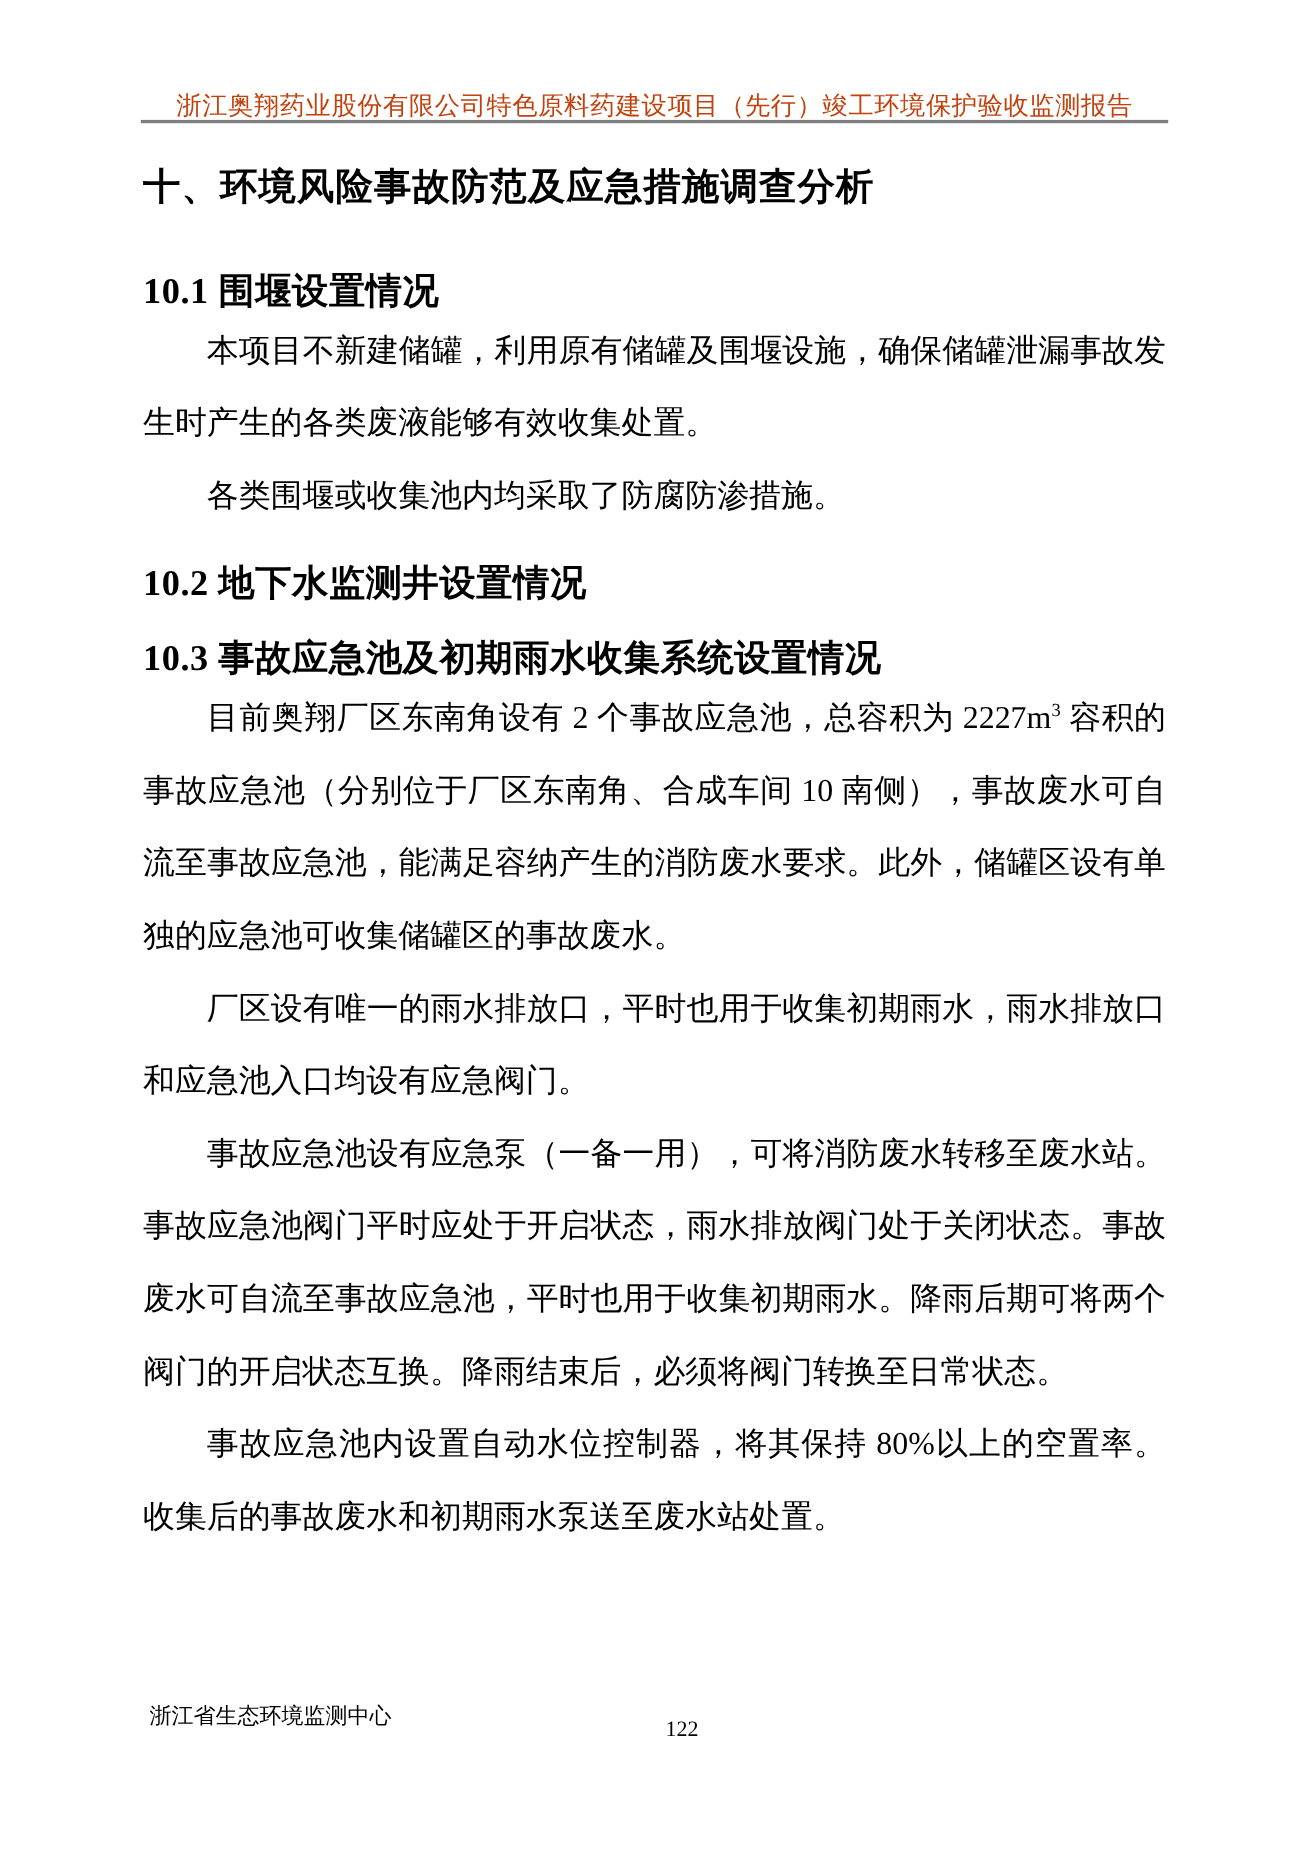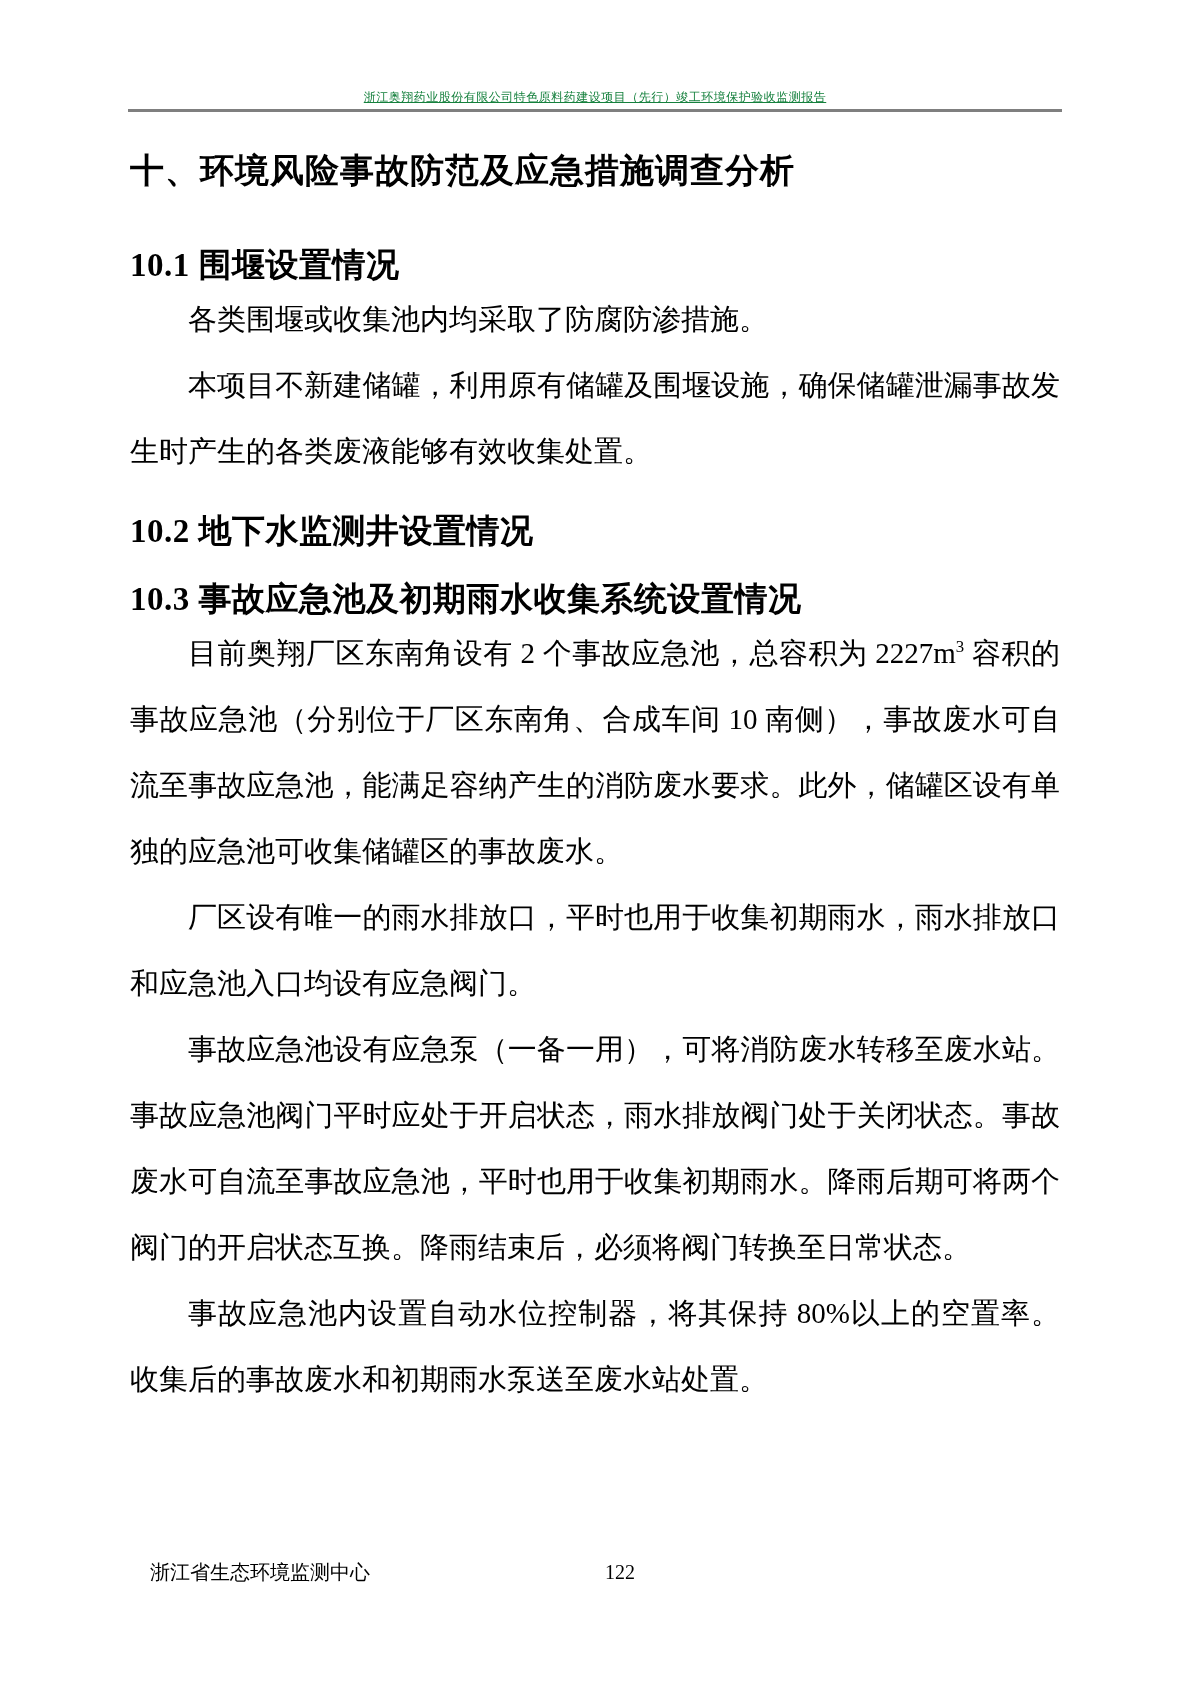--- a/index.html
+++ b/index.html
@@ -16,25 +16,24 @@
     color: #000000;
     font-family: "Liberation Serif", "DejaVu Serif", serif;
     overflow: hidden;
     box-sizing: border-box;
   }
   .doc-header {
     padding-top: 87px;
   }
   .doc-header-text {
     text-align: center;
-    font-size: 12px;
+    font-size: 23px;
     line-height: 20px;
     letter-spacing: 0.5px;
-    color: #15803d;
-    text-decoration: underline;
+    color: #c2410c;
   }
   .doc-header-rule {
     height: 3px;
     margin: 2px 128px 0 128px;
     background: #7f7f7f;
   }
   .content {
     margin: 0 130px;
   }
   .chapter-title {
@@ -68,23 +67,22 @@
     position: absolute;
     left: 130px;
     right: 130px;
     top: 1548px;
     height: 30px;
     font-size: 20px;
     line-height: 24px;
   }
   .footer-org {
     position: absolute;
-    left: 20px;
+    left: 6px;
     top: 0;
-    margin-top: 12px;
   }
   .footer-page {
     position: absolute;
     left: calc(50% + 25px);
     transform: translateX(-50%);
     top: 12px;
   }
 </style>
 </head>
 <body>
@@ -94,22 +92,22 @@
   <div class="doc-header">
     <div class="doc-header-text">浙江奥翔药业股份有限公司特色原料药建设项目（先行）竣工环境保护验收监测报告</div>
     <div class="doc-header-rule"></div>
   </div>
 
   <div class="content">
 
     <h1 class="chapter-title">十、环境风险事故防范及应急措施调查分析</h1>
 
     <h2 class="section-heading">10.1 围堰设置情况</h2>
+    <p class="body-paragraph">本项目不新建储罐，利用原有储罐及围堰设施，确保储罐泄漏事故发生时产生的各类废液能够有效收集处置。</p>
     <p class="body-paragraph">各类围堰或收集池内均采取了防腐防渗措施。</p>
-    <p class="body-paragraph">本项目不新建储罐，利用原有储罐及围堰设施，确保储罐泄漏事故发生时产生的各类废液能够有效收集处置。</p>
 
     <h2 class="section-heading">10.2 地下水监测井设置情况</h2>
 
     <h2 class="section-heading">10.3 事故应急池及初期雨水收集系统设置情况</h2>
     <p class="body-paragraph"><span>目前奥翔厂区东南角设有 2 个事故应急池，总容积为 2227m</span><sup>3</sup><span> 容积的事故应急池（分别位于厂区东南角、合成车间 10 南侧），事故废水可自流至事故应急池，能满足容纳产生的消防废水要求。此外，储罐区设有单独的应急池可收集储罐区的事故废水。</span></p>
     <p class="body-paragraph">厂区设有唯一的雨水排放口，平时也用于收集初期雨水，雨水排放口和应急池入口均设有应急阀门。</p>
     <p class="body-paragraph">事故应急池设有应急泵（一备一用），可将消防废水转移至废水站。事故应急池阀门平时应处于开启状态，雨水排放阀门处于关闭状态。事故废水可自流至事故应急池，平时也用于收集初期雨水。降雨后期可将两个阀门的开启状态互换。降雨结束后，必须将阀门转换至日常状态。</p>
     <p class="body-paragraph">事故应急池内设置自动水位控制器，将其保持 80%以上的空置率。收集后的事故废水和初期雨水泵送至废水站处置。</p>
 
   </div>

